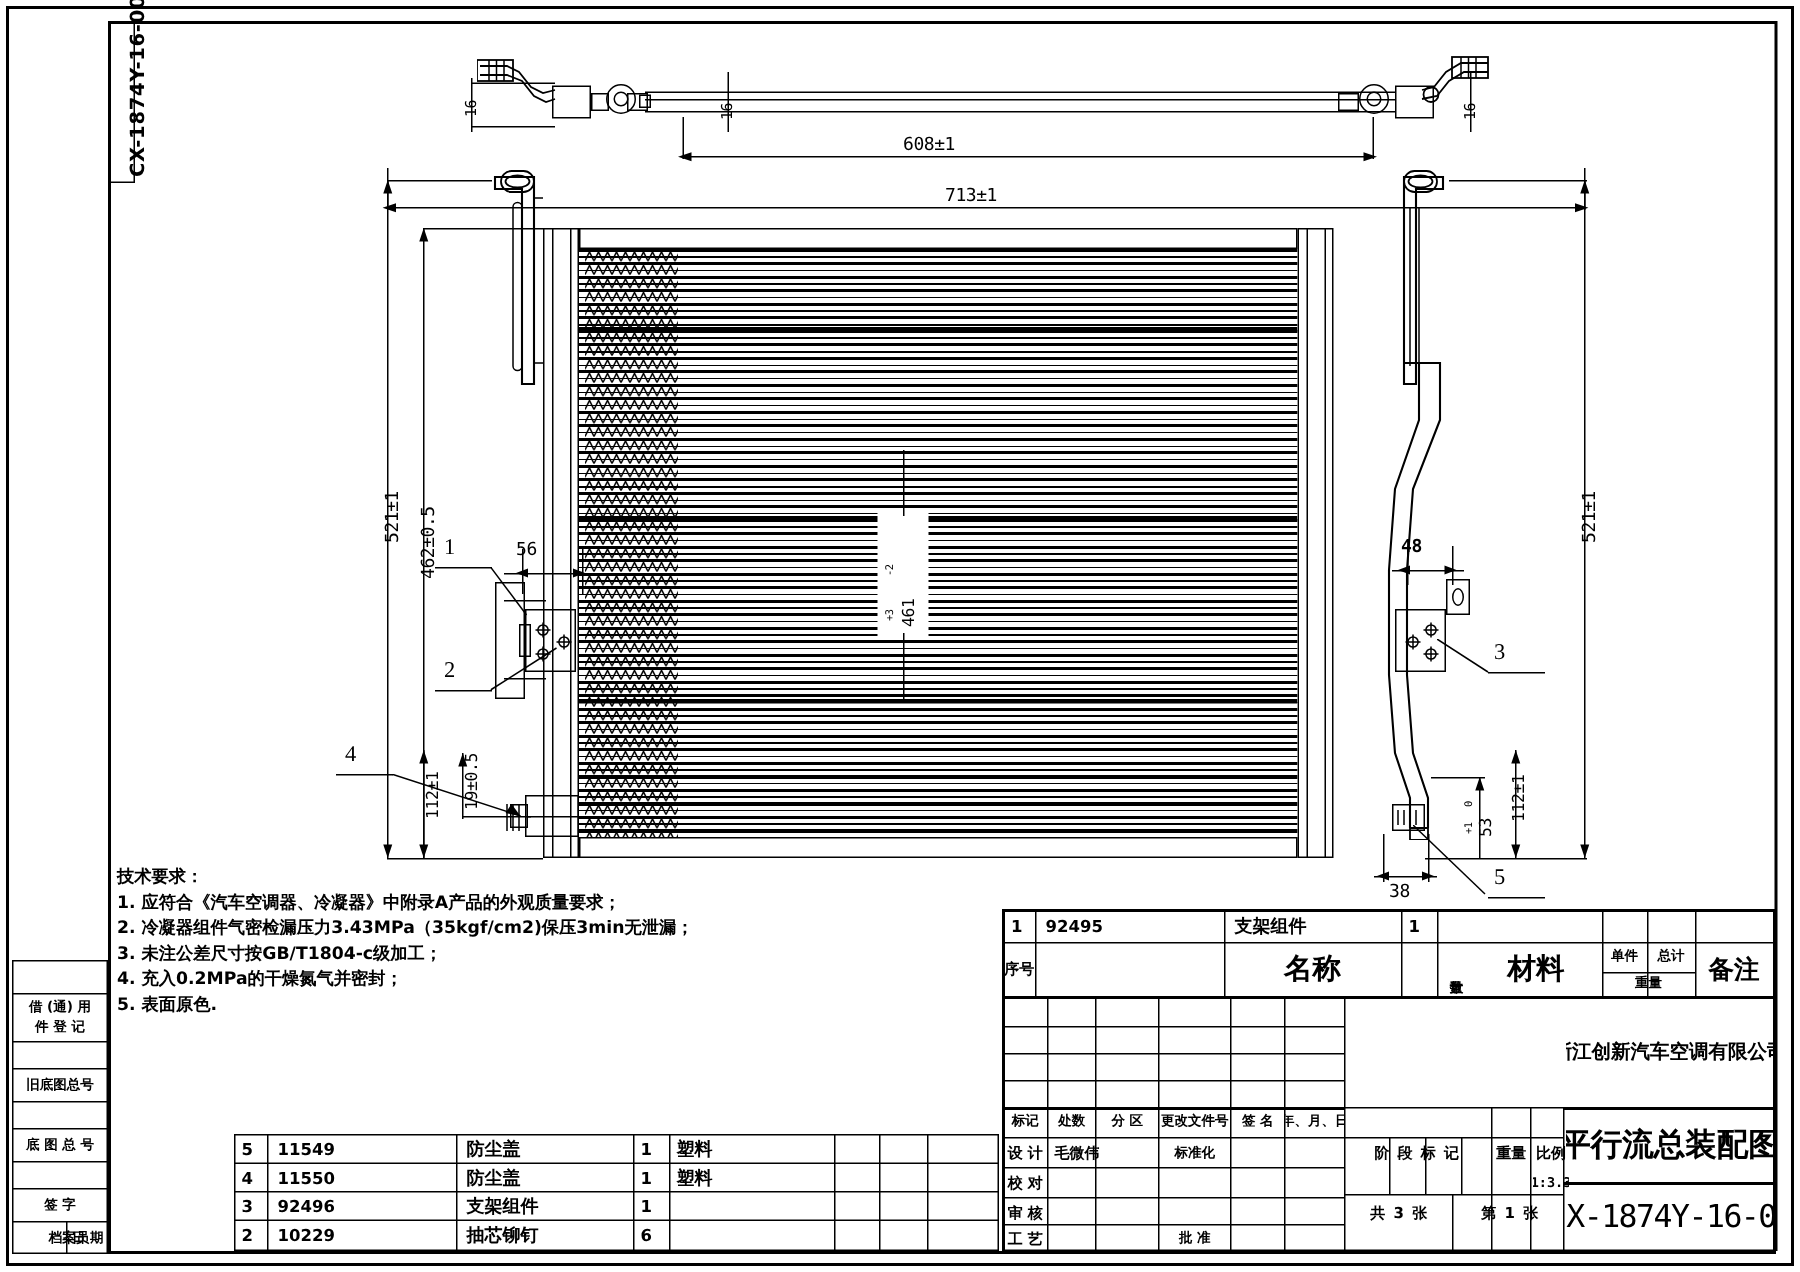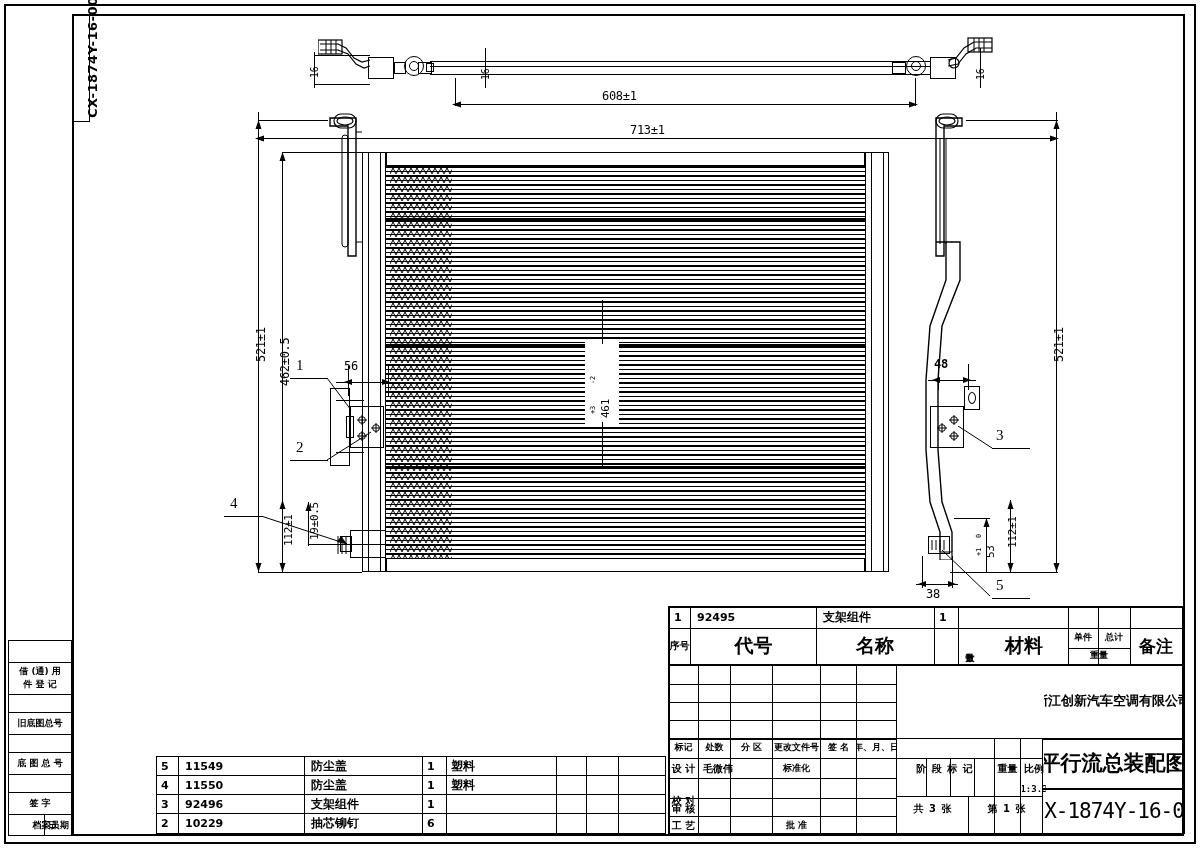--- a/index.html
+++ b/index.html
@@ -345,20 +345,28 @@
 
   <div class="ln vl" style="left:986px;top:518px;height:54px;"></div>
   <div class="ln hl" style="left:954px;top:518px;width:36px;"></div>
   <svg class="abs" style="left:982px;top:518px;width:9px;height:10px;">
       <path d="M4.5,0 L1.5,9 L7.5,9 Z" fill="#000"></path>
     </svg>
   <div class="txt dim rot90" style="left:985px;top:558px;font-size:11px;">53</div>
   <div class="txt dim rot90" style="left:976px;top:556px;font-size:7px;">+1</div>
   <div class="txt dim rot90" style="left:976px;top:538px;font-size:7px;">0</div>
 
+  <div class="notes" style="left:78px;top:576px;">
+    <div>技术要求：</div>
+    <div>1. 应符合《汽车空调器、冷凝器》中附录A产品的外观质量要求；</div>
+    <div>2. 冷凝器组件气密检漏压力3.43MPa（35kgf/cm2)保压3min无泄漏；</div>
+    <div>3. 未注公差尺寸按GB/T1804-c级加工；</div>
+    <div>4. 充入0.2MPa的干燥氮气并密封；</div>
+    <div>5. 表面原色.</div>
+  </div>
 
   <div class="abs" style="left:156px;top:756px;width:510px;height:78px;">
     <div class="ln hl" style="left:0;top:0;width:510px;"></div>
     <div class="ln hl" style="left:0;top:19px;width:510px;"></div>
     <div class="ln hl" style="left:0;top:38px;width:510px;"></div>
     <div class="ln hl" style="left:0;top:57px;width:510px;"></div>
     <div class="ln hl" style="left:0;top:77px;width:510px;"></div>
     <div class="ln vl" style="left:0;top:0;height:78px;"></div>
     <div class="ln vl" style="left:22px;top:0;height:78px;"></div>
     <div class="ln vl" style="left:148px;top:0;height:78px;"></div>
@@ -439,41 +447,40 @@
     <div class="ln hl2" style="left:374px;top:132px;width:141px;"></div>
     <div class="ln hl2" style="left:374px;top:182px;width:141px;"></div>
   </div>
 
   <div class="tcell l" style="left:671px;top:607px;width:20px;height:20px;font-size:11px;">1</div>
   <div class="tcell l" style="left:694px;top:607px;width:120px;height:20px;font-size:11px;">92495</div>
   <div class="tcell l" style="left:820px;top:607px;width:110px;height:20px;font-size:12px;">支架组件</div>
   <div class="tcell l" style="left:936px;top:607px;width:20px;height:20px;font-size:11px;">1</div>
 
   <div class="tcell" style="left:669px;top:629px;width:21px;height:34px;font-size:10px;">序号</div>
-  <div class="tcell" style="left:692px;top:629px;width:123px;height:34px;font-size:19px;">代号</div>
   <div class="tcell" style="left:818px;top:629px;width:114px;height:34px;font-size:19px;">名称</div>
   <div class="tcell" style="left:959px;top:629px;width:21px;height:34px;font-size:9px;writing-mode:vertical-rl;">数量</div>
   <div class="tcell" style="left:983px;top:629px;width:82px;height:34px;font-size:19px;">材料</div>
   <div class="tcell" style="left:1069px;top:629px;width:28px;height:16px;font-size:9px;">单件</div>
   <div class="tcell" style="left:1100px;top:629px;width:28px;height:16px;font-size:9px;">总计</div>
   <div class="tcell" style="left:1069px;top:647px;width:60px;height:16px;font-size:9px;">重量</div>
   <div class="tcell" style="left:1132px;top:629px;width:48px;height:34px;font-size:17px;">备注</div>
 
   <div class="tcell" style="left:669px;top:739px;width:29px;height:17px;font-size:9px;">标记</div>
   <div class="tcell" style="left:699px;top:739px;width:31px;height:17px;font-size:9px;">处数</div>
   <div class="tcell" style="left:731px;top:739px;width:41px;height:17px;font-size:9px;">分 区</div>
   <div class="tcell" style="left:773px;top:739px;width:47px;height:17px;font-size:9px;">更改文件号</div>
   <div class="tcell" style="left:821px;top:739px;width:35px;height:17px;font-size:9px;">签 名</div>
   <div class="tcell" style="left:857px;top:739px;width:39px;height:17px;font-size:9px;">年、月、日</div>
 
   <div class="tcell" style="left:669px;top:759px;width:29px;height:19px;font-size:10px;">设 计</div>
   <div class="tcell l" style="left:700px;top:759px;width:42px;height:19px;font-size:10px;">毛微伟</div>
   <div class="tcell" style="left:773px;top:759px;width:47px;height:19px;font-size:9px;">标准化</div>
 
-  <div class="tcell" style="left:669px;top:779px;width:29px;height:19px;font-size:10px;margin-top:12px;">校 对</div>
+  <div class="tcell" style="left:669px;top:779px;width:29px;height:19px;font-size:10px;">校 对</div>
   <div class="tcell" style="left:669px;top:799px;width:29px;height:19px;font-size:10px;">审 核</div>
   <div class="tcell" style="left:669px;top:817px;width:29px;height:17px;font-size:10px;">工 艺</div>
   <div class="tcell" style="left:773px;top:817px;width:47px;height:17px;font-size:9px;">批 准</div>
 
   <div class="tcell" style="left:897px;top:759px;width:96px;height:19px;font-size:10px;letter-spacing:1px;">阶 段 标 记</div>
   <div class="tcell" style="left:995px;top:759px;width:25px;height:19px;font-size:10px;">重量</div>
   <div class="tcell" style="left:1022px;top:759px;width:24px;height:19px;font-size:10px;">比例</div>
   <div class="tcell" style="left:1022px;top:779px;width:24px;height:19px;font-size:9px;font-family:'DejaVu Sans Mono',monospace;">1:3.3</div>
   <div class="tcell" style="left:897px;top:798px;width:72px;height:22px;font-size:10px;letter-spacing:1px;">共 3 张</div>
   <div class="tcell" style="left:971px;top:798px;width:72px;height:22px;font-size:10px;letter-spacing:1px;">第 1 张</div>

